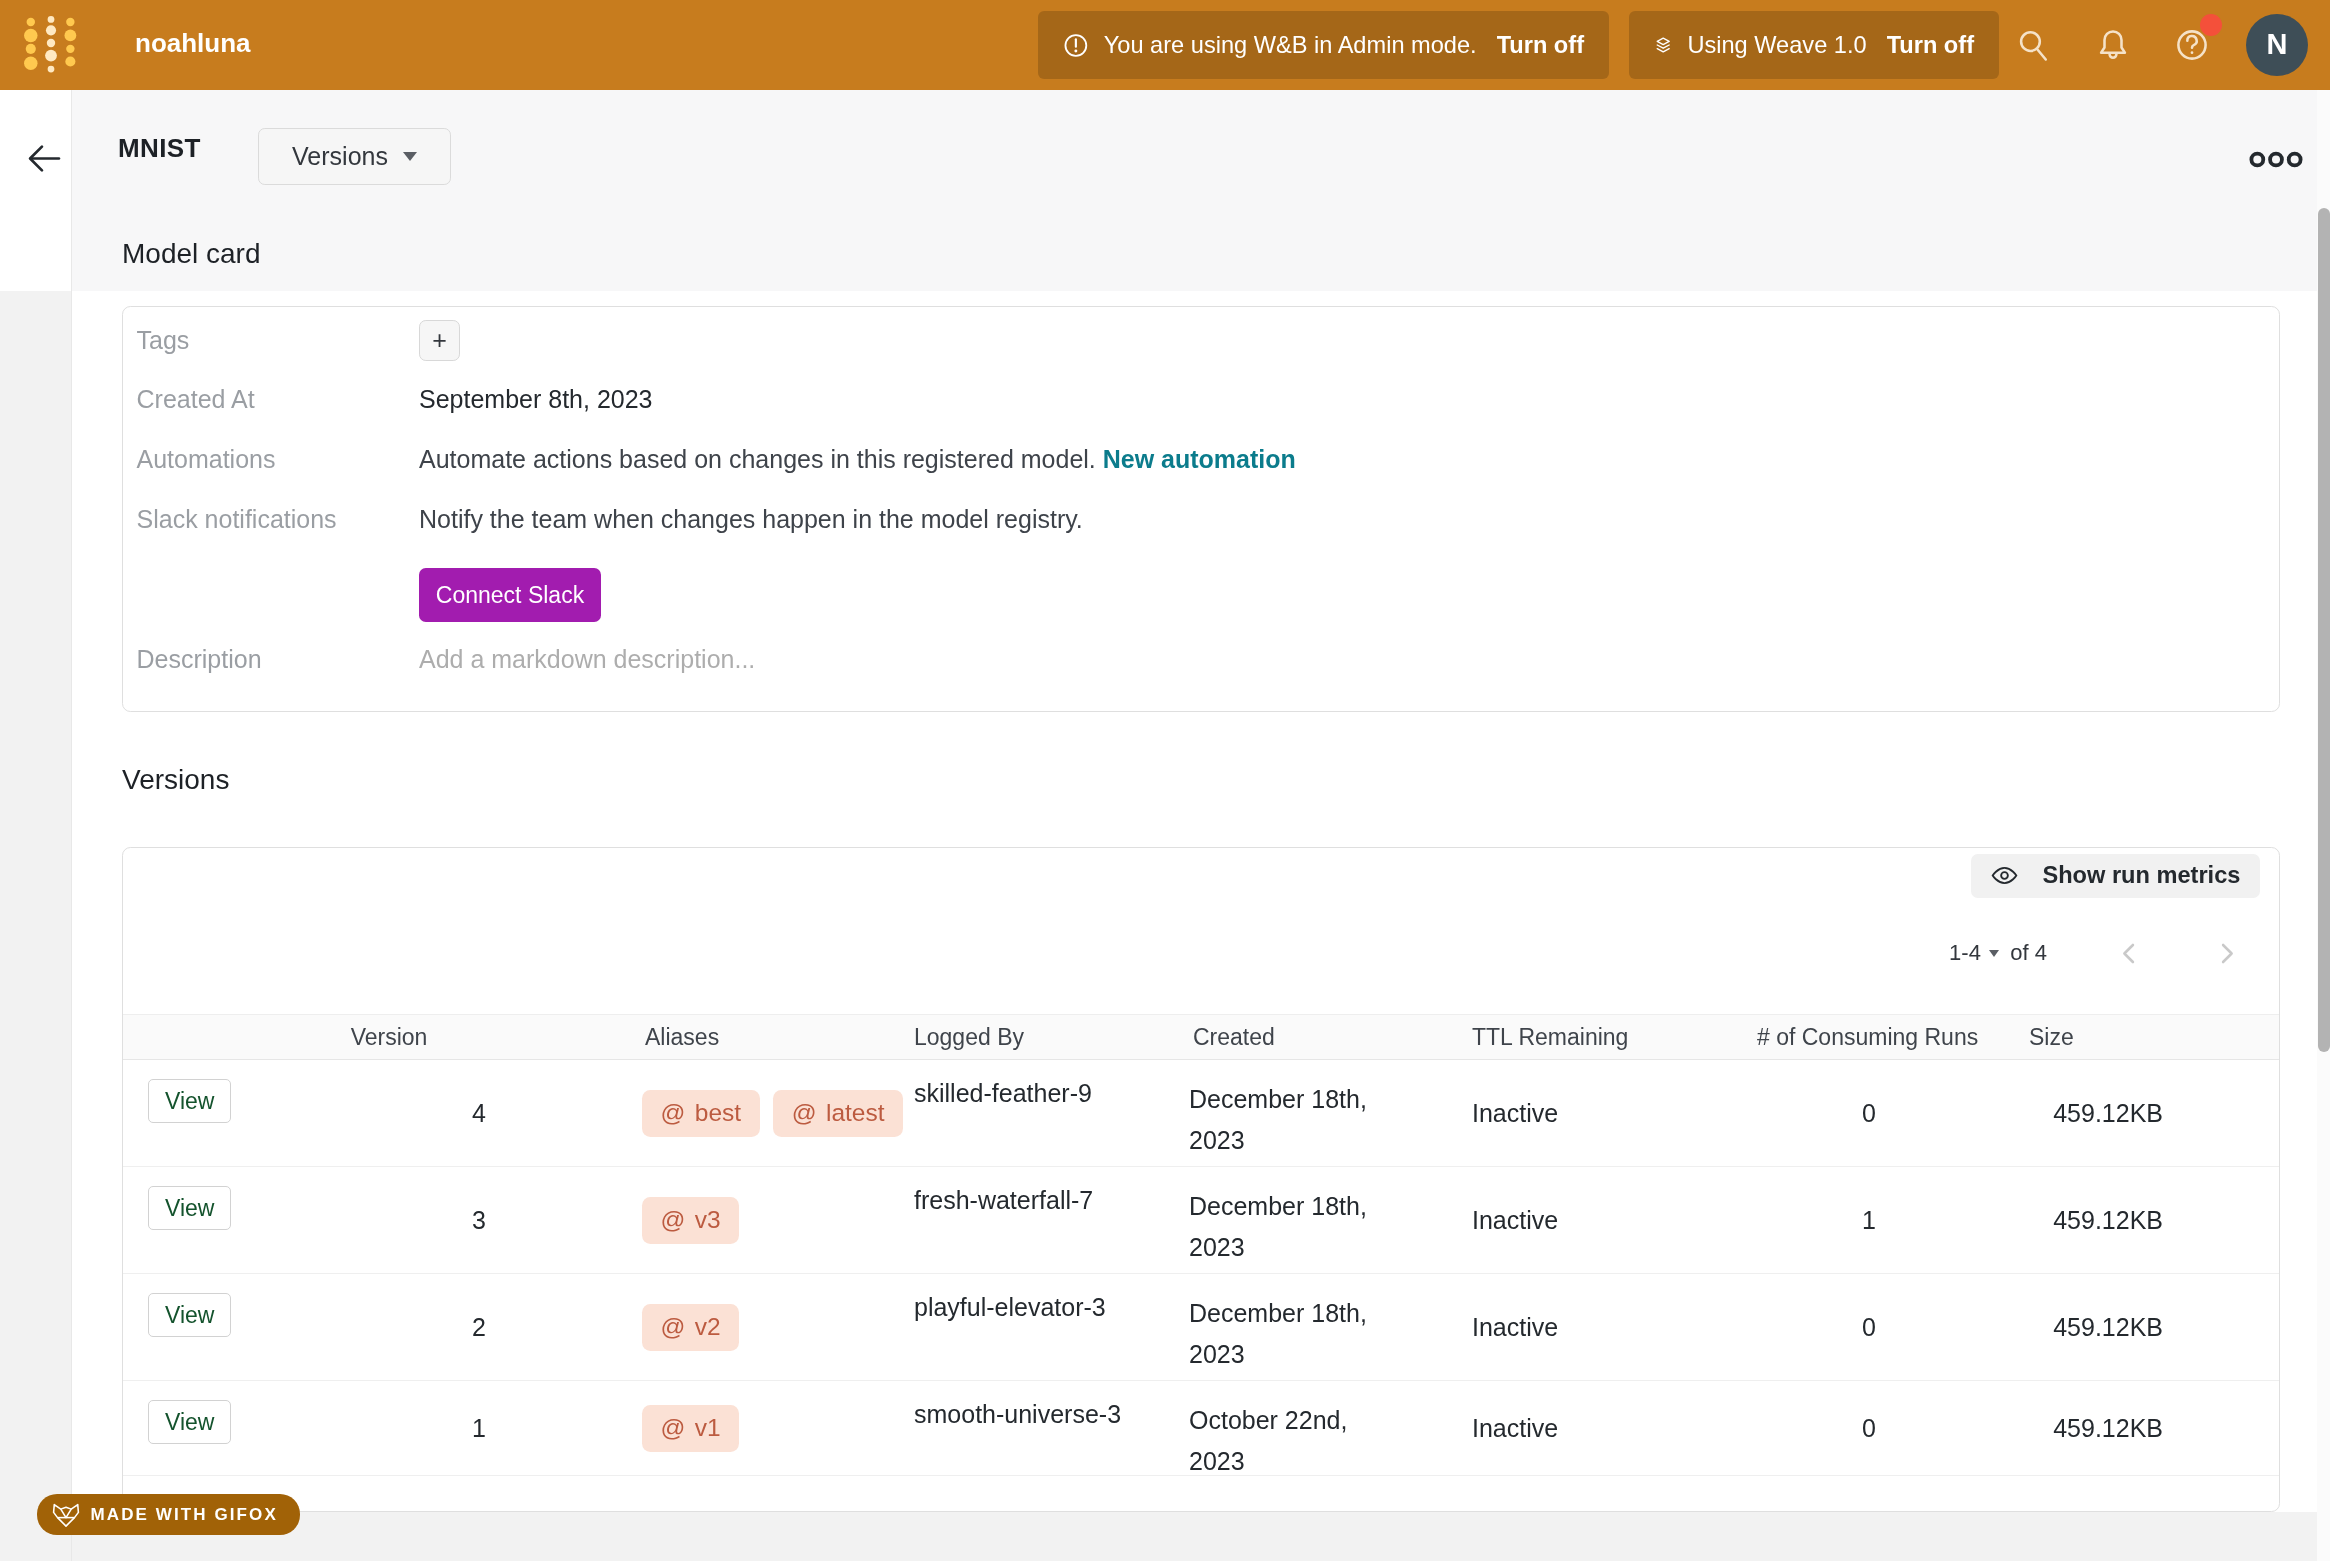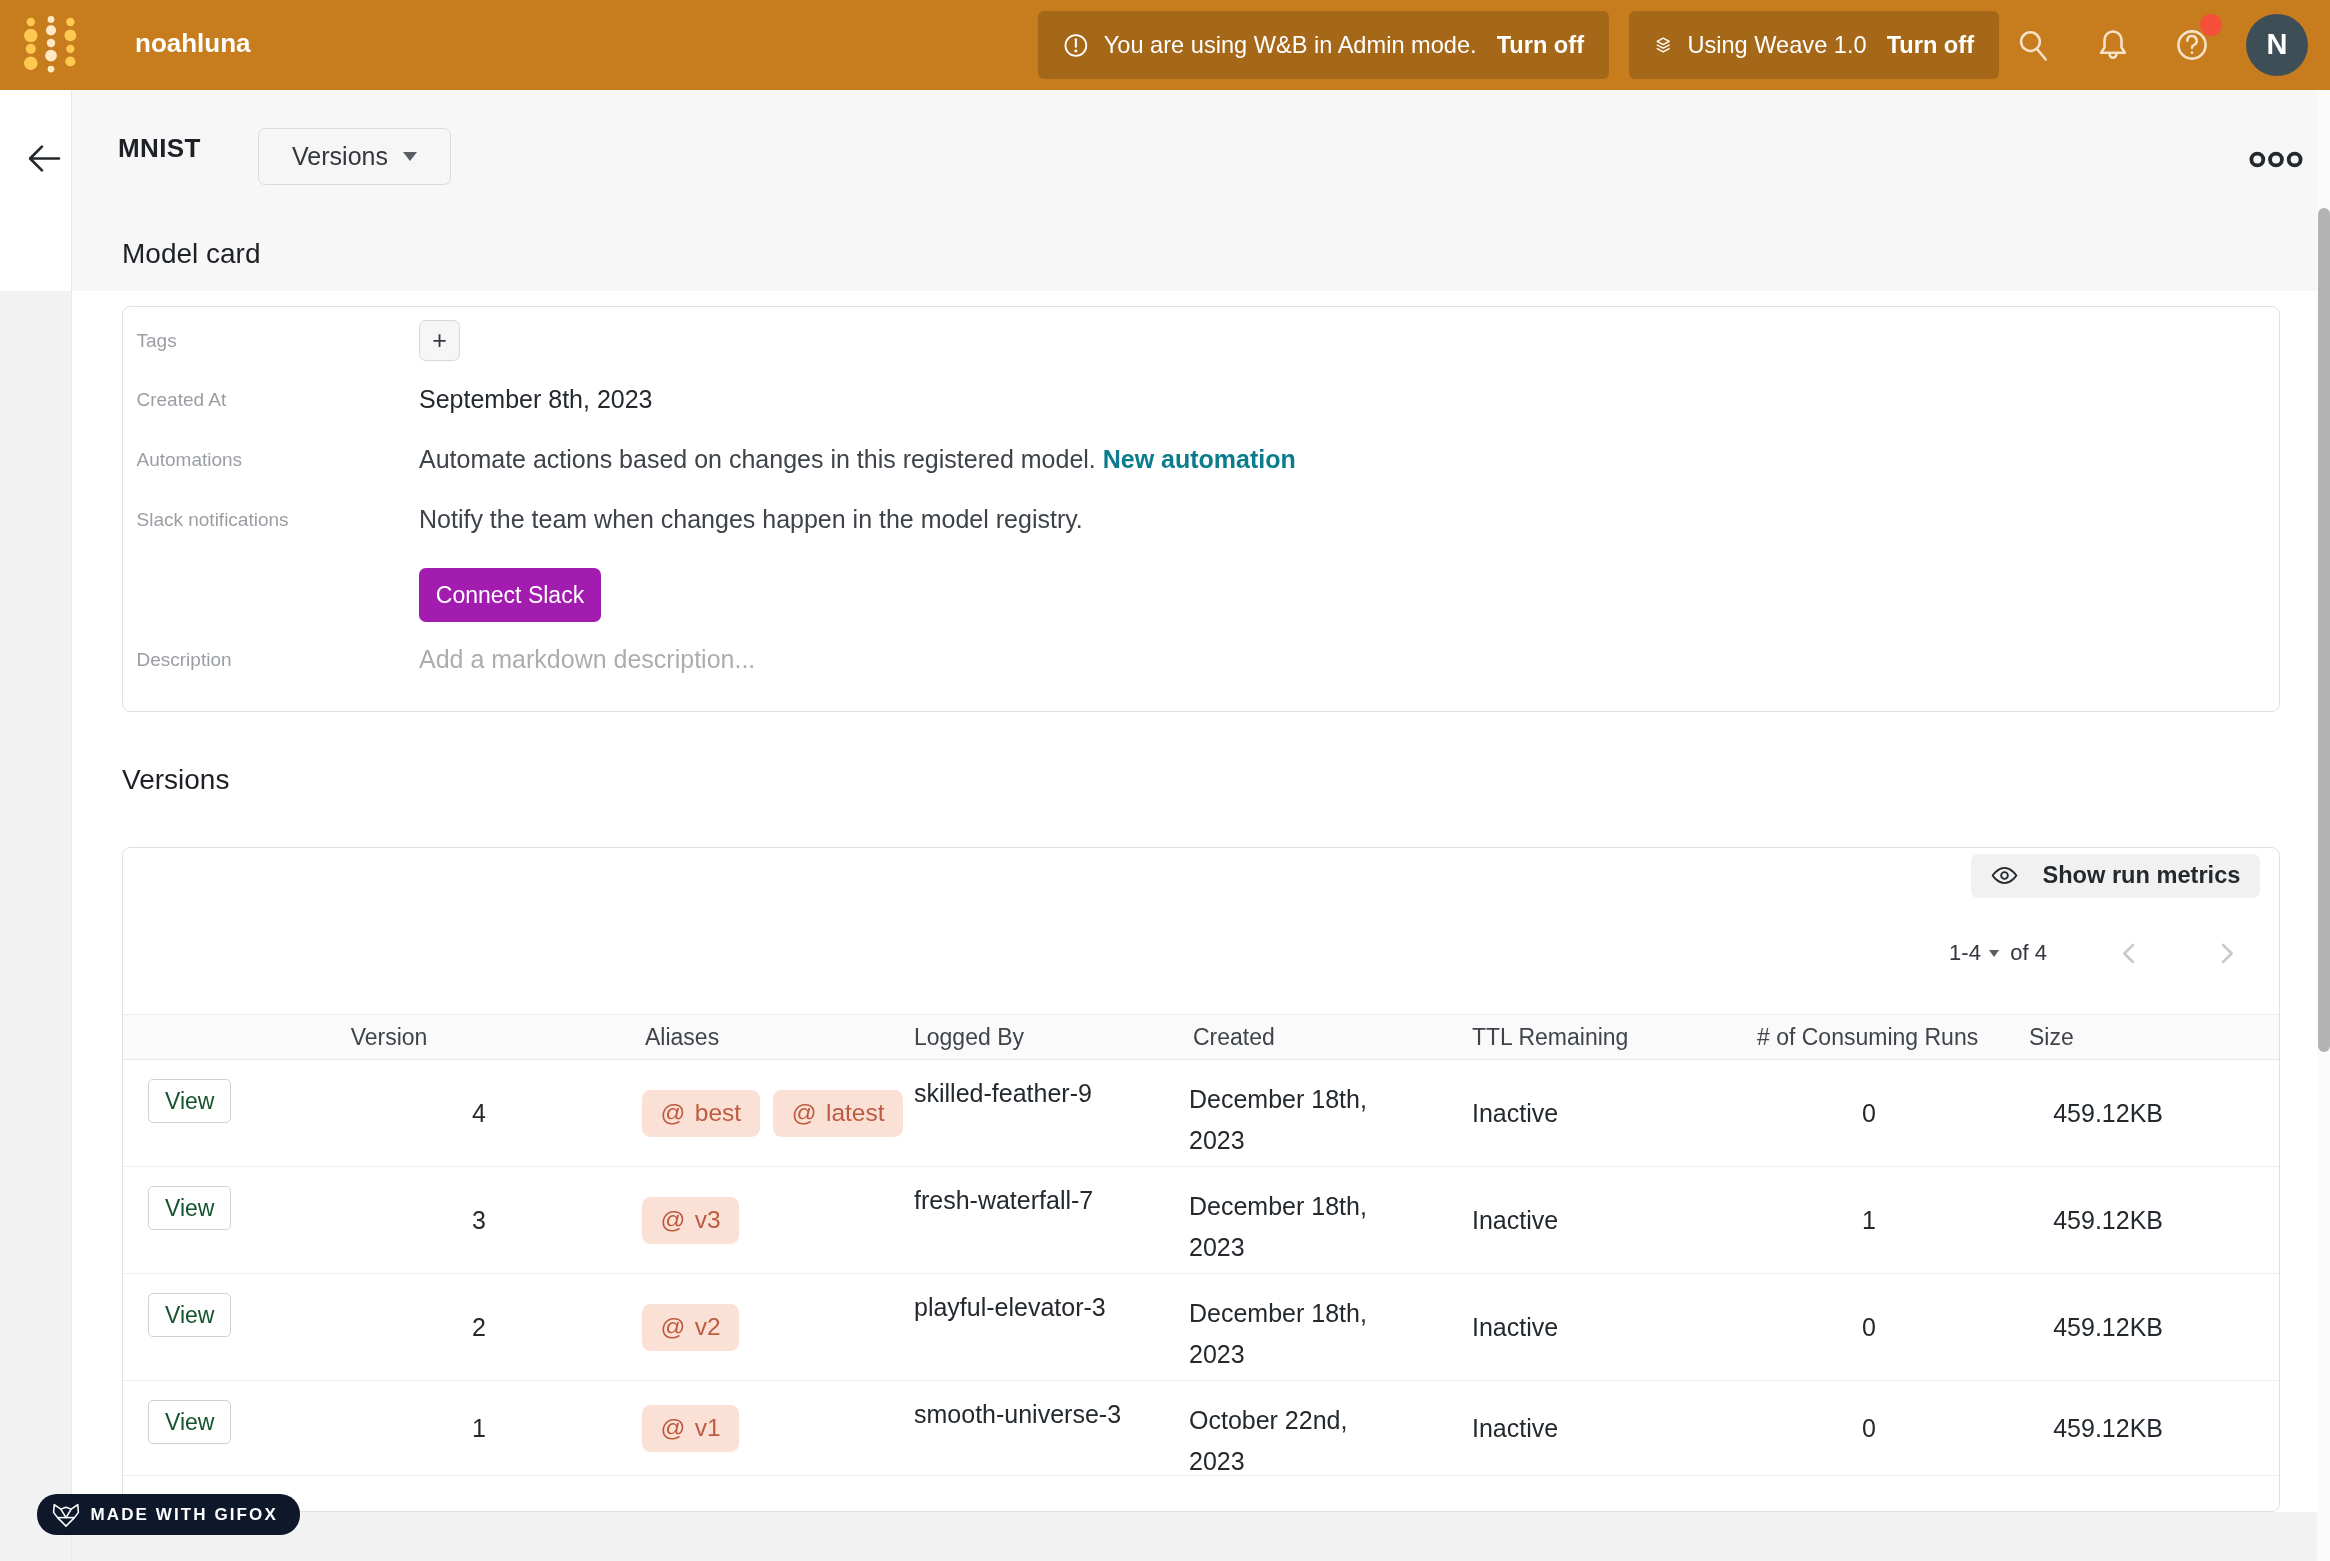--- a/index.html
+++ b/index.html
@@ -47,21 +47,21 @@
   .overflow-btn{position:absolute;left:2248px;top:145px;width:56px;height:29px;cursor:pointer;}
   
   .section-heading{position:absolute;font-size:28px;color:#1D2126;}
   .mc-heading{left:122px;top:238px;}
   .v-heading{left:122px;top:764px;}
   .card{
     position:absolute;left:122px;background:#FFFFFF;border:0.8px solid #DFDFDF;border-radius:8.4px;box-sizing:border-box;
   }
   .model-card{top:306px;width:2158px;height:406px;}
   .versions-card{top:847px;width:2158px;height:665px;}
-  .mc-label{position:absolute;left:13.5px;font-size:19px;color:#9A9EA3;line-height:39px;}
+  .mc-label{position:absolute;left:13.5px;font-size:25px;color:#9A9EA3;line-height:39px;}
   .mc-value{position:absolute;left:296px;font-size:25px;color:#3E434A;line-height:39px;}
   .add-tag-btn{
     position:absolute;left:296px;top:12.7px;width:41px;height:41px;border-radius:6.8px;
     background:#F6F6F6;border:0.8px solid #D8D8D8;box-sizing:border-box;
     font-size:25px;color:#33373D;display:flex;align-items:center;justify-content:center;cursor:pointer;
   }
   .dark-value{color:#24292E;}
   .teal-link{color:#0B7C8C;font-weight:bold;cursor:pointer;}
   .slack-btn{
     position:absolute;left:296px;top:261px;width:182px;height:54px;border-radius:6.8px;border:none;
@@ -112,21 +112,21 @@
   }
   .c-logged{left:791px;top:18.6px;}
   .c-created{left:1066px;top:18.6px;line-height:41px;}
   .c-ttl{left:1349px;top:0;height:100%;display:flex;align-items:center;}
   .c-runs{left:1604px;width:149px;top:0;height:100%;display:flex;align-items:center;justify-content:flex-end;}
   .c-size{left:1841px;width:199px;top:0;height:100%;display:flex;align-items:center;justify-content:flex-end;}
   
   .scroll-track{position:absolute;left:2317px;top:90px;width:13.5px;height:1472px;background:#FBFBFB;}
   .scroll-thumb{position:absolute;left:0.8px;top:118px;width:11.8px;height:844px;border-radius:6.8px;background:#B3B3B3;cursor:grab;}
   .gifox-badge{
-    position:absolute;left:37px;top:1494px;height:41px;border-radius:20px;background:#0f172a;
+    position:absolute;left:37px;top:1494px;height:41px;border-radius:20px;background:#a16207;
     display:flex;align-items:center;gap:10px;padding:0 22px 0 13.5px;
     color:#FFFFFF;font-size:17px;font-weight:bold;letter-spacing:2.1px;white-space:nowrap;
   }
 </style>
 </head>
 <body>
 
 <div id="screen">
 
   <div class="topbar">

